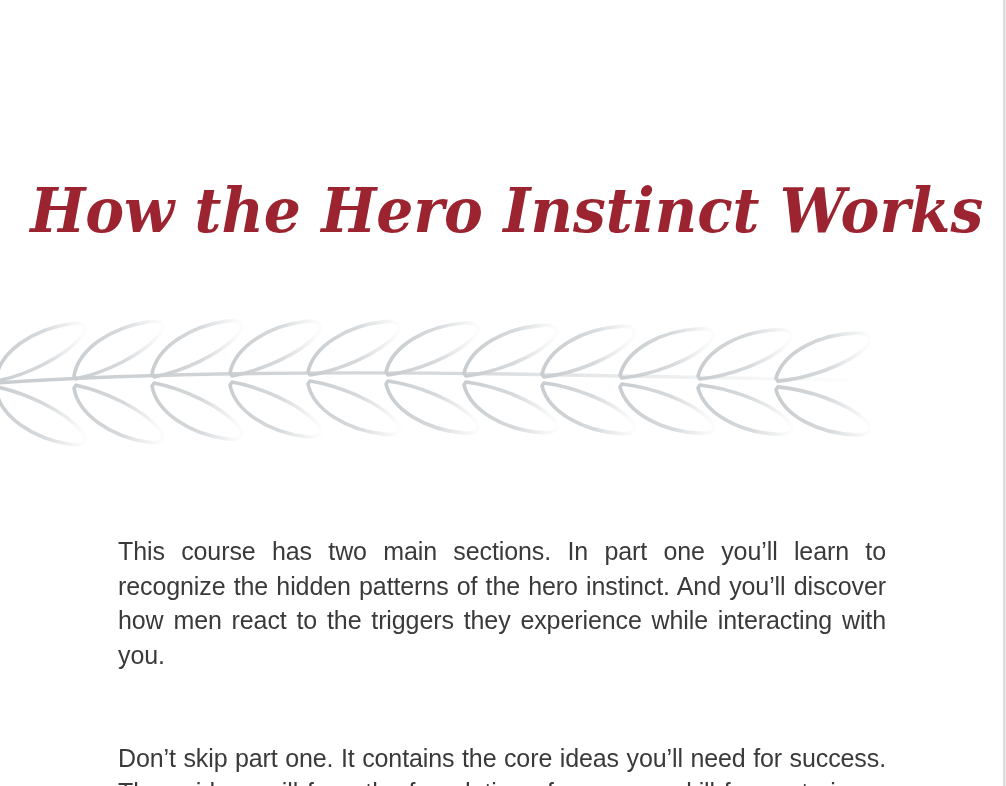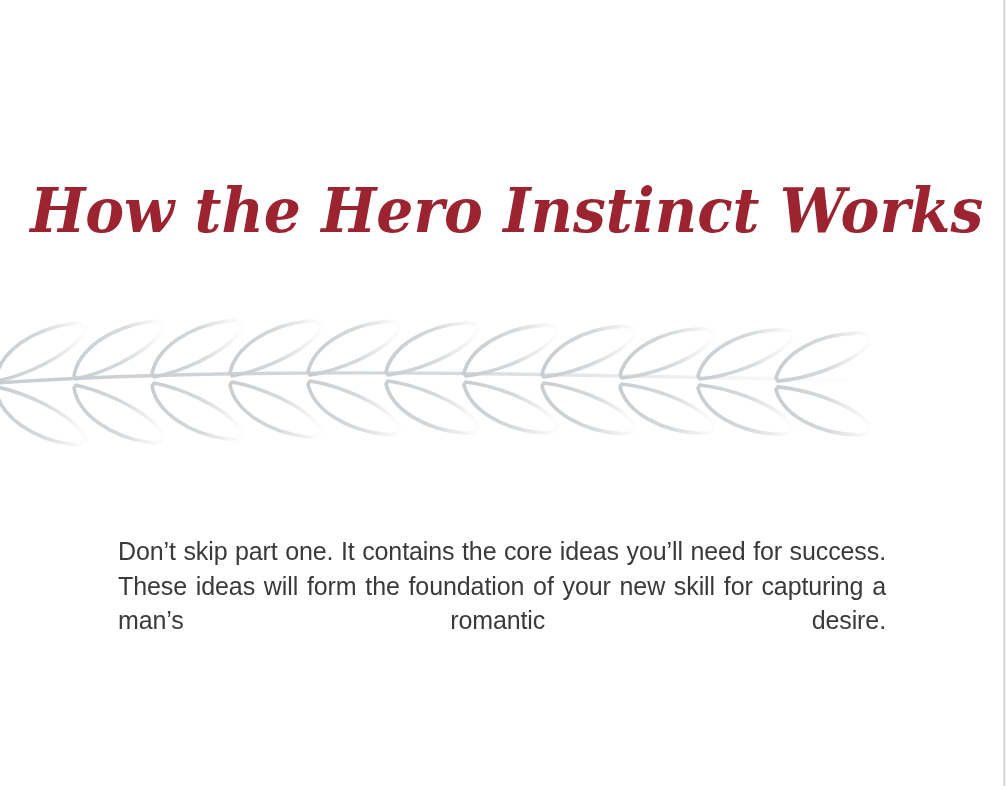--- a/index.html
+++ b/index.html
@@ -175,17 +175,18 @@
         <use href="#leafDown" x="474" y="73" transform="rotate(-1 474 73)"></use>
         <use href="#leafDown" x="552" y="74" transform="rotate(-1 552 74)"></use>
         <use href="#leafDown" x="630" y="75" transform="rotate(-2 630 75)"></use>
         <use href="#leafDown" x="708" y="76" transform="rotate(-2 708 76)"></use>
         <use href="#leafDown" x="786" y="78" transform="rotate(-3 786 78)"></use>
       </g>
     </svg>
   </div>
 
   <div class="body-copy">
+    <p>This course has two main sections. In part one you’ll learn to recognize the hidden patterns of the hero instinct. And you’ll discover how men react to the triggers they experience while interacting with you.</p>
     <p>Don’t skip part one. It contains the core ideas you’ll need for success. These ideas will form the foundation of your new skill for capturing a man’s romantic desire.</p>
   </div>
 
   <div class="page-edge"></div>
 </div>
 
 </body></html>

